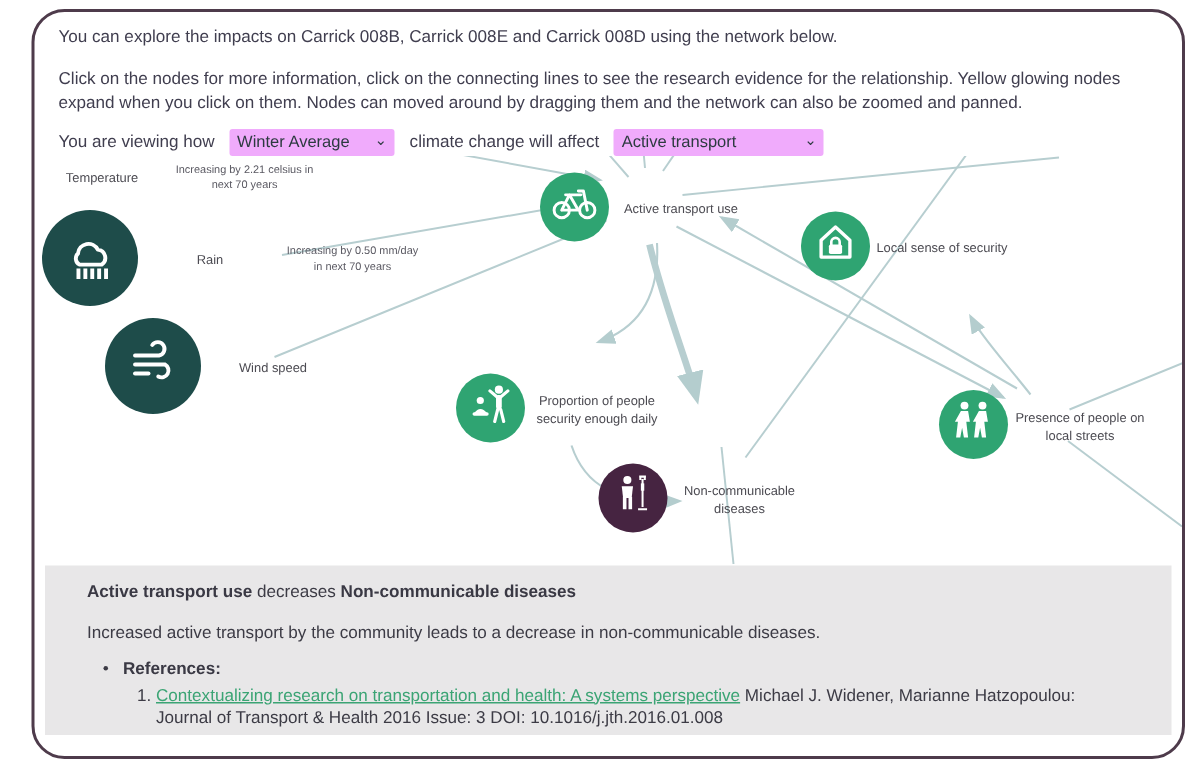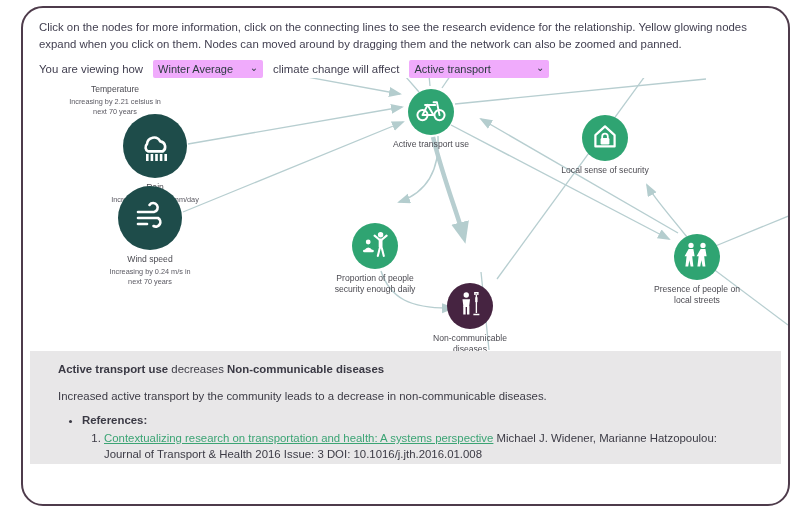--- a/index.html
+++ b/index.html
@@ -12,21 +12,21 @@
   #intro2{margin-top:11px;}
   .controls{margin:8px 2px 0;font-size:11.4px;display:flex;align-items:center;gap:10px;}
   .select-wrap{position:relative;display:inline-block;}
   select{appearance:none;-webkit-appearance:none;background:#f0abfc;border:none;border-radius:2px;
          font-family:"Liberation Sans",sans-serif;font-size:11px;color:#2c3a40;padding:3px 16px 3px 5px;}
   #scenario-select{width:110px;}
   #outcome-select{width:140px;}
   .chev{position:absolute;right:5px;top:50%;transform:translateY(-60%);font-size:10px;color:#2c3a40;pointer-events:none;}
   .network{position:relative;height:273px;margin:0 -14px;overflow:hidden;}
   .edges{position:absolute;left:0;top:0;}
-  .node{position:absolute;display:flex;flex-direction:column;align-items:center;transform:translateX(-50%);cursor:pointer;}
+  .node{position:absolute;display:flex;flex-direction:row;align-items:center;transform:translateX(-50%);cursor:pointer;}
   .circle{border-radius:50%;display:flex;align-items:center;justify-content:center;flex:none;}
   .c-lg{width:64px;height:64px;}
   .c-sm{width:46px;height:46px;}
   .climate{background:#1e4c4a;}
   .outcome{background:#2fa472;}
   .disease{background:#462441;}
   .nlabel{margin-top:4px;font-size:8.6px;color:#4c4b52;text-align:center;width:96px;line-height:1.3;}
   .nsub{font-size:7.3px;color:#5a5962;text-align:center;width:94px;line-height:1.4;margin-top:2px;}
   
   #node-temperature{left:92px;top:2px;}
@@ -46,20 +46,21 @@
   .refs>li{margin:0;}
   .refs ol{margin:2px 0 0;padding-left:22px;}
   .ref-link{color:#3ba474;text-decoration:underline;cursor:pointer;}
   svg .edge{stroke:#b7ced0;fill:none;}
 </style>
 </head>
 <body>
 
 <div class="frame">
 
+  <p class="intro" id="intro1">You can explore the impacts on Carrick 008B, Carrick 008E and Carrick 008D using the network below.</p>
   <p class="intro" id="intro2">Click on the nodes for more information, click on the connecting lines to see the research evidence for the relationship. Yellow glowing nodes expand when you click on them. Nodes can moved around by dragging them and the network can also be zoomed and panned.</p>
 
   <div class="controls">
     <span>You are viewing how</span>
     <span class="select-wrap">
       <select id="scenario-select">
         <option>Winter Average</option>
       </select>
       <span class="chev">⌄</span>
     </span>
@@ -129,21 +130,20 @@
       <div class="circle c-lg climate">
         <span>
           <svg width="40" height="40" viewBox="0 0 40 40" fill="none" stroke="#fff" stroke-width="2.6" stroke-linecap="round">
             <path d="M8 16 h16 a4.5 4.5 0 1 0 -4.5 -7"></path>
             <path d="M8 22 h20 a4.5 4.5 0 1 1 -4.5 8"></path>
             <path d="M8 28 h9"></path>
           </svg>
         </span>
       </div>
       <div class="nlabel">Wind speed</div>
-      <div class="nsub">Increasing by 0.24 m/s in next 70 years</div>
     </div>
 
     <div class="node" id="node-active">
       <div class="circle c-sm outcome">
         <span>
           <svg width="34" height="34" viewBox="0 0 40 40" fill="none" stroke="#fff" stroke-width="2.3" stroke-linejoin="round" stroke-linecap="round">
             <circle cx="10" cy="26" r="6"></circle>
               <circle cx="30" cy="26" r="6"></circle>
             <path d="M10 26 L16 14 h9 M13 14 h6 M23 11 h4 l3 15 M16 14 l7 12 h-13"></path>
           </svg>

